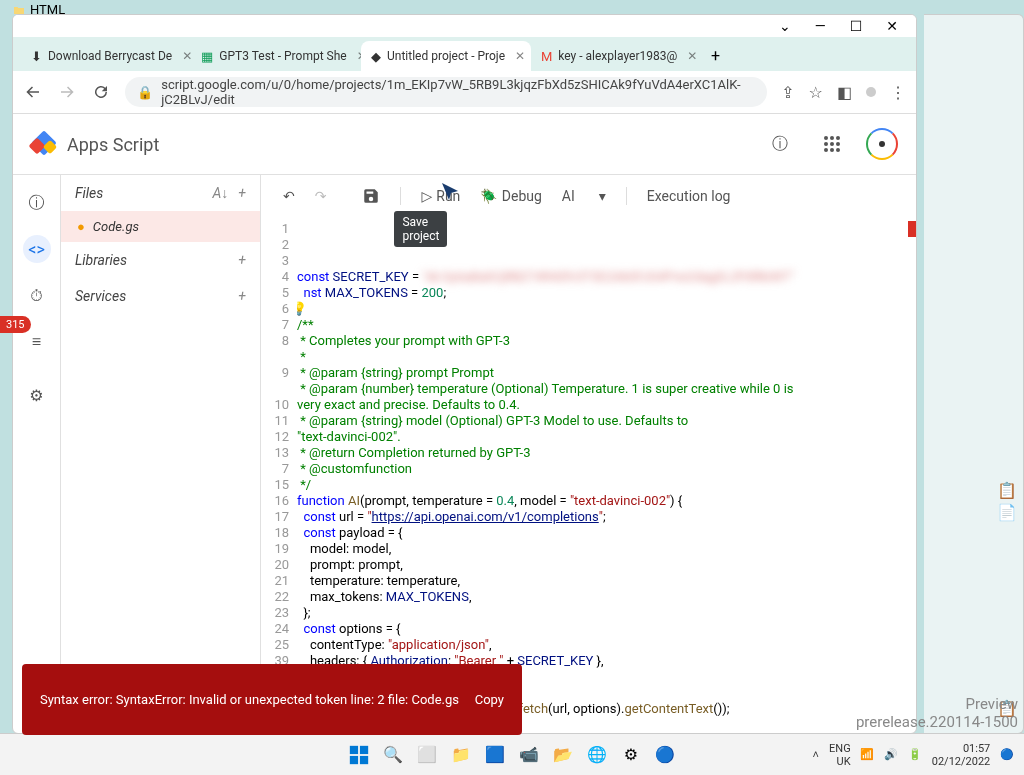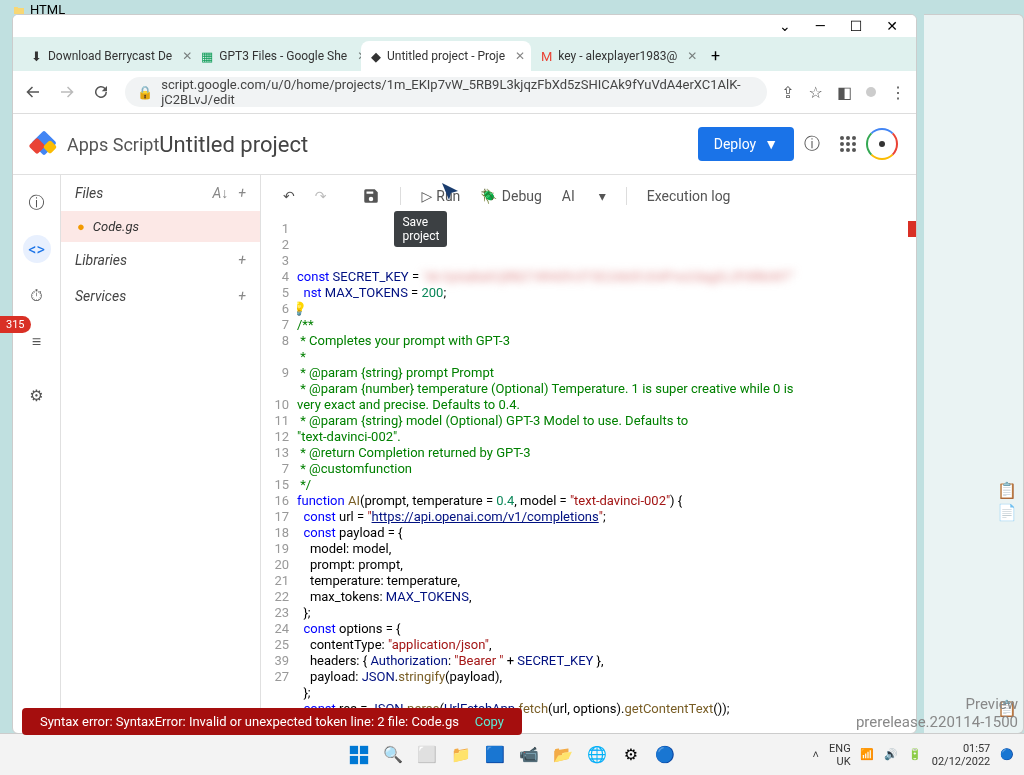--- a/index.html
+++ b/index.html
@@ -14,21 +14,21 @@
 .tab.active { background:#fff; }
 .tab .x { margin-left:4px; opacity:.6; }
 .tab .fav { width:16px; height:16px; display:flex; align-items:center; justify-content:center; font-size:13px; }
 .new-tab { padding:6px 10px; font-size:16px; }
 .addrbar { display:flex; align-items:center; gap:14px; padding:6px 10px; border-bottom:1px solid #ddd; }
 .addrbar .navbtn { width:20px; display:flex; justify-content:center; color:#555; }
 .omnibox { flex:1; background:#f1f3f4; border-radius:18px; height:30px; display:flex; align-items:center; padding:0 12px; font-size:13px; color:#444; }
 .omnibox .lock { margin-right:8px; color:#666; }
 .ext { display:flex; gap:14px; align-items:center; color:#555; }
 .ext .dot { width:10px;height:10px;border-radius:50%;background:#ccc;}
-.app-header { display:flex; align-items:center; padding:12px 18px; gap:0; }
+.app-header { display:flex; align-items:center; padding:12px 18px; gap:16px; }
 .logo { display:flex; align-items:center; gap:8px; font-size:18px; color:#555; }
 .logo-img { width:28px; height:28px; position:relative; }
 .logo-img .b1{position:absolute;width:18px;height:18px;background:#4285f4;transform:rotate(45deg);left:4px;top:4px;border-radius:2px;}
 .logo-img .b2{position:absolute;width:12px;height:12px;background:#ea4335;transform:rotate(45deg);left:0;top:10px;border-radius:2px;}
 .logo-img .b3{position:absolute;width:10px;height:10px;background:#fbbc04;transform:rotate(45deg);left:14px;top:12px;border-radius:2px;}
 .proj-name { font-size:22px; color:#444; }
 .app-header .sp { flex:1; }
 .deploy { background:#1a73e8; color:#fff; border:none; padding:9px 16px; border-radius:4px; font-size:14px; display:flex; align-items:center; gap:8px; }
 .hdr-ico { width:36px; height:36px; display:flex; align-items:center; justify-content:center; border-radius:50%; color:#555; }
 .avatar { width:32px; height:32px; border-radius:50%; border:2px solid; border-top-color:#4285f4; border-right-color:#ea4335; border-bottom-color:#fbbc04; border-left-color:#34a853; display:flex;align-items:center;justify-content:center;}
@@ -51,22 +51,22 @@
 .tooltip { position:absolute; top:28px; left:40px; background:#3c4043; color:#fff; font-size:12px; padding:4px 8px; border-radius:3px; z-index:4;}
 .code { flex:1; overflow:hidden; font-family:"Consolas","Monaco",monospace; font-size:13px; line-height:16px; display:flex; }
 .gutter { width:36px; text-align:right; color:#999; padding:4px 8px 4px 0;}
 .gutter div{height:16px;}
 .src { flex:1; padding:4px 0; white-space:pre; position:relative; overflow-x:hidden;}
 .src div{height:16px;}
 .k{color:#0000ff;} .s{color:#a31515;} .c{color:#008000;} .n{color:#098658;} .u{color:#001080;text-decoration:underline;} .f{color:#795e26;} .p{color:#001080;}
 .bulb{position:absolute;left:-6px;top:16px;color:#f5c518;font-size:13px;}
 .blur{filter:blur(4px);color:#d88;}
 .redmark{position:absolute;right:0;top:4px;width:8px;height:14px;background:#d93025;}
-.error-toast { position:absolute; bottom:40px; left:22px; width:500px; background:#a50e0e; color:#fff; border-radius:4px; padding:6px 18px; font-size:13px; display:flex; justify-content:space-between; align-items:center; z-index:20;}
-.error-toast .copy{color:#5eead4;}
+.error-toast { position:absolute; bottom:40px; left:22px; width:500px; background:#a50e0e; color:#fff; border-radius:4px; padding:28px 18px; font-size:13px; display:flex; justify-content:space-between; align-items:center; z-index:20;}
+.error-toast .copy{color:#ffffff;}
 .badge315 { position:absolute; left:0; top:316px; background:#d93025; color:#fff; font-size:11px; padding:2px 6px; border-radius:0 10px 10px 0; z-index:15;}
 .taskbar { position:absolute; bottom:0; left:0; right:0; height:42px; background:#f3f3f3; border-top:1px solid #ccc; display:flex; align-items:center; }
 .taskbar .center { position:absolute; left:50%; transform:translateX(-50%); display:flex; gap:6px; align-items:center;}
 .taskbar .center .ti{width:28px;height:28px;display:flex;align-items:center;justify-content:center;border-radius:4px;}
 .taskbar .right { margin-left:auto; display:flex; align-items:center; gap:10px; padding-right:10px; font-size:11px; color:#333;}
 .taskbar .right .col{display:flex;flex-direction:column;align-items:flex-end;line-height:13px;}
 .sidebg{position:absolute;right:0;top:14px;width:100px;height:720px;background:#eaf3f3;border:1px solid #ccc;border-left:none;border-radius:0 6px 6px 0;}
 .sidebg .mini{position:absolute;right:6px;}
 .pre-rel{position:absolute;right:0;bottom:42px;font-size:15px;color:#888;text-align:right;padding:2px 6px;}
 .apps-grip{display:grid;grid-template-columns:repeat(3,4px);gap:2px;}
@@ -96,21 +96,21 @@
     <span>✕</span>
   </div>
   <div class="tabs">
     <div class="tab">
         <span class="fav">⬇</span>
         <span>Download Berrycast De</span>
         <span class="x">✕</span>
       </div>
     <div class="tab">
         <span class="fav" style="color:#0f9d58">▦</span>
-        <span>GPT3 Files - Google She</span>
+        <span>GPT3 Test - Prompt She</span>
         <span class="x">✕</span>
       </div>
     <div class="tab active">
         <span class="fav">◆</span>
         <span>Untitled project - Proje</span>
         <span class="x">✕</span>
       </div>
     <div class="tab">
         <span class="fav" style="color:#ea4335">M</span>
         <span>key - alexplayer1983@</span>
@@ -149,26 +149,21 @@
 
   <div class="app-header">
     <div class="logo">
       <div class="logo-img">
           <div class="b1"></div>
           <div class="b2"></div>
           <div class="b3"></div>
         </div>
       <span>Apps Script</span>
     </div>
-    <div class="proj-name">Untitled project</div>
     <div class="sp"></div>
-    <button class="deploy">
-        <span>Deploy</span>
-        <span>▼</span>
-      </button>
     <div class="hdr-ico">ⓘ</div>
     <div class="hdr-ico">
         <div class="apps-grip">
           <span></span>
           <span></span>
           <span></span>
           <span></span>
           <span></span>
           <span></span>
           <span></span>

